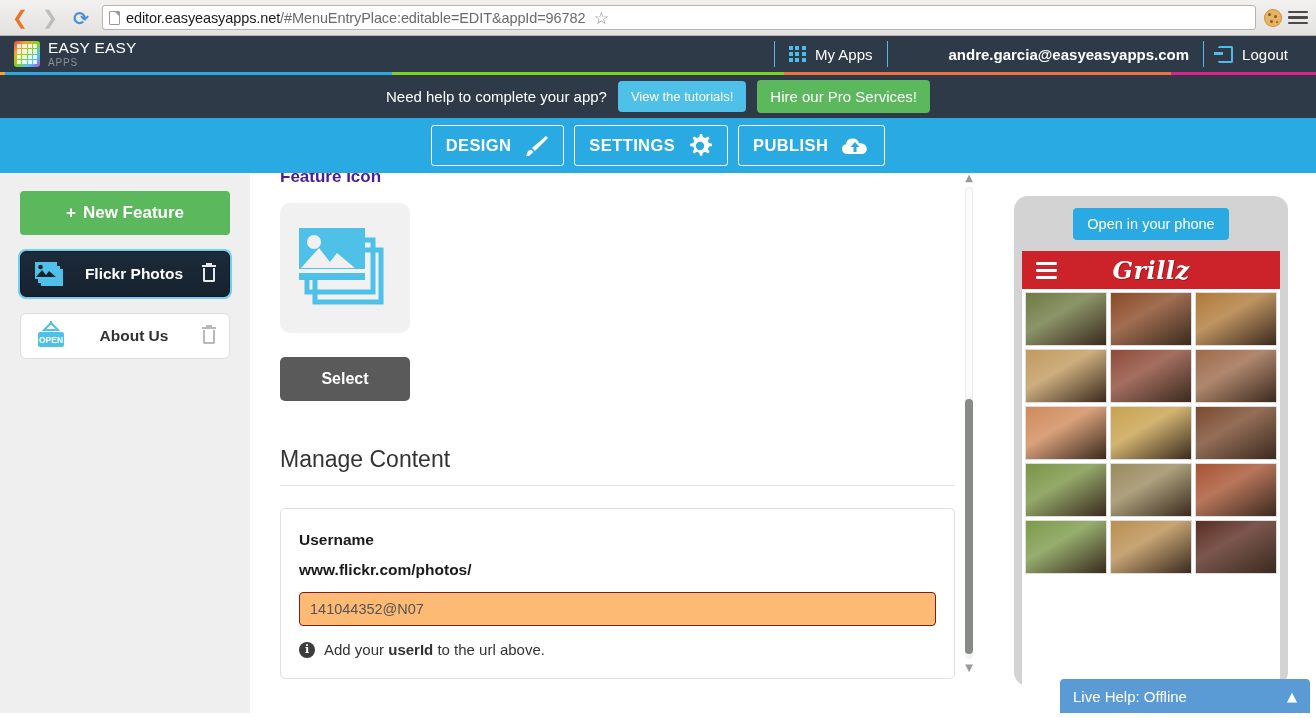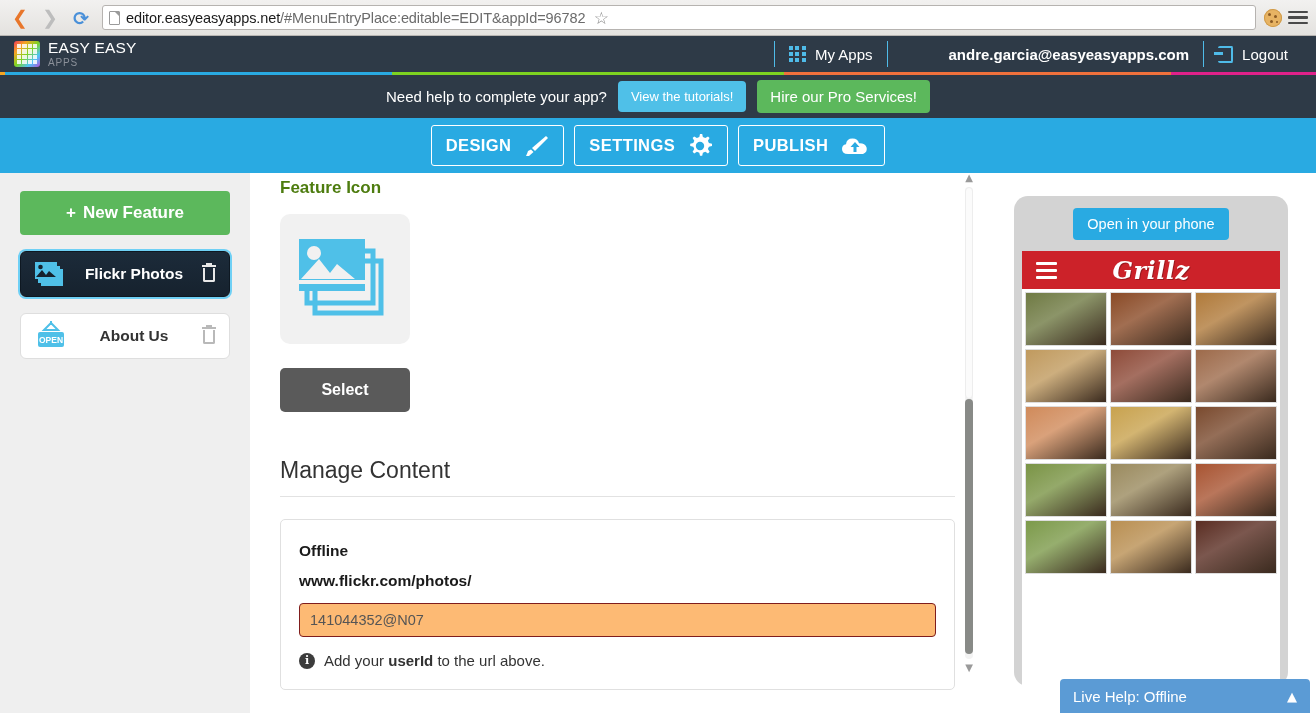--- a/index.html
+++ b/index.html
@@ -213,22 +213,22 @@
   .feat-item.selected .trash .lid,
   .feat-item.selected .trash .lid::before { background:#e8e8e8; }
   .feat-item.selected .trash .can { border-color:#e8e8e8; }
 
   .main-col {
     flex: 1; background: #ffffff; position: relative;
     padding: 0 0 0 30px; overflow: hidden;
   }
   .main-inner { padding-top: 0px; }
   .section-h {
-    font-size: 17px; font-weight: bold; color: #4d7c0f;
-    margin: 11px 0 10px 0; padding-top: 0;
+    font-size: 17px; font-weight: bold; color: #4c1d95;
+    margin: 0 0 10px 0; padding-top: 0;
     position: relative; top: -6px;
   }
   .icon-box {
     width: 130px; height: 130px; background: #f1f1f1;
     border-radius: 10px; display: flex; align-items: center; justify-content: center;
   }
   .btn-select {
     margin-top: 24px; width: 130px; height: 44px;
     background: #5a5a5a; color: #fff; border: none; border-radius: 5px;
     font-size: 16px; font-weight: bold; cursor: pointer;
@@ -505,21 +505,21 @@
           </svg>
         </span>
       </div>
 
       <button class="btn-select">Select</button>
 
       <h2 class="manage-title">Manage Content</h2>
       <div class="manage-rule"></div>
 
       <div class="card">
-        <div class="card-lbl">Offline</div>
+        <div class="card-lbl">Username</div>
         <div class="card-url">www.flickr.com/photos/</div>
         <input class="card-input" type="text" value="141044352@N07" style="">
         <div class="hint">
           <span class="info-dot">i</span>
           <span><span>Add your </span><b>userId</b><span> to the url above.</span></span>
         </div>
       </div>
 
       
     </div>

